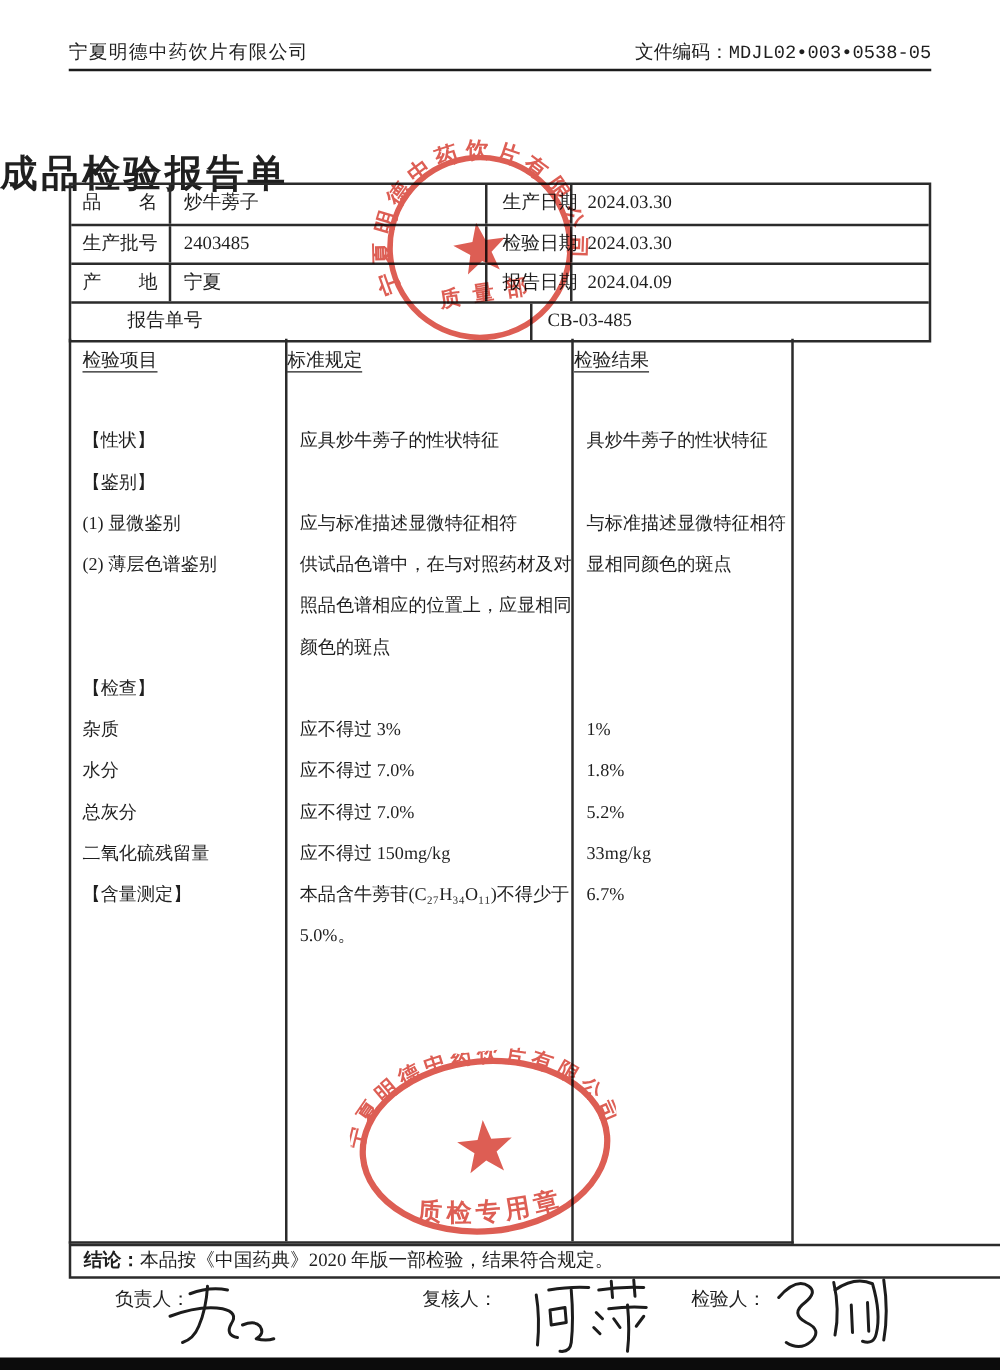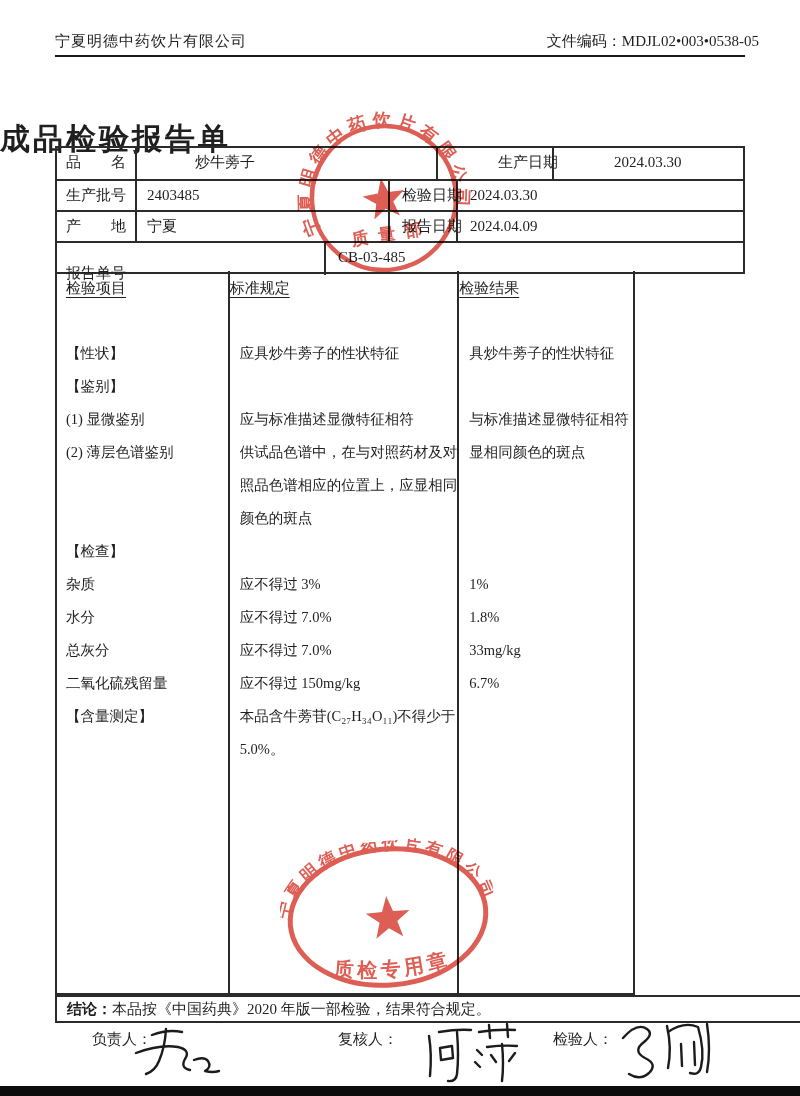--- a/index.html
+++ b/index.html
@@ -1,36 +1,36 @@
 <!DOCTYPE html>
 <html><head>
 <meta charset="utf-8">
 <style>
   * { margin:0; padding:0; box-sizing:border-box; }
   html,body { width:800px; height:1096px; background:#ffffff; overflow:hidden; }
   body { position:relative; font-family:"Liberation Serif","DejaVu Serif",serif; color:#1f1f1f; }
 
   
   .hdr-company { position:absolute; left:55px; top:32px; font-size:15px; letter-spacing:1px; }
-  .hdr-code    { position:absolute; right:41px; top:32px; font-size:15px; }
+  .hdr-code    { position:absolute; right:55px; top:32px; font-size:15px;font-family:Liberation Mono, monospace; }
   .hdr-rule    { position:absolute; left:55px; top:55px; width:690px; height:2px; background:#1b1b1b; }
 
   .doc-title { position:absolute; left:0; top:86px; width:800px; 
                font-size:30px; font-weight:bold; letter-spacing:3px;margin-top:33px; }
 
   
   .info-table { position:absolute; left:55px; top:146px; width:690px; border:2px solid #2b2b2b; background:transparent; }
   .info-row { display:flex; height:31px; border-top:2px solid #2b2b2b; }
-  .info-row:first-child { border-top:none;gap:48px; }
+  .info-row:first-child { border-top:none; }
   .info-cell { font-size:15px; line-height:29px; white-space:nowrap; }
   .lab1 { width:80px;  padding:0 9px;  border-right:2px solid #2b2b2b; text-align:justify; text-align-last:justify; }
   .val1 { width:253px; padding:0 10px; border-right:2px solid #2b2b2b; }
   .lab2 { width:68px;  padding:0 12px;  border-right:2px solid #2b2b2b; }
   .val2 { flex:1; padding:0 12px; }
-  .labwide { width:269px; padding:16px 9px; border-right:2px solid #2b2b2b; }
+  .labwide { width:333px; padding:0 9px; border-right:2px solid #2b2b2b;margin-left:36px; }
 
   
   .main-table { position:absolute; left:55px; top:271px; width:580px; height:724px;
                 border:2px solid #2b2b2b; border-top:none; display:flex; }
   .mcol { height:100%; padding-top:8px; }
   .mcol-1 { width:228px; border-right:2px solid #2b2b2b; }
   .mcol-2 { width:230px; border-right:2px solid #2b2b2b; }
   .mcol-3 { width:230px; }
   .mhead { font-size:15px; height:22px; text-decoration:underline; text-underline-offset:4px; }
   .mhead.left { padding-left:9px; }
@@ -133,20 +133,21 @@
     <div class="mlines">
       <div class="mline">具炒牛蒡子的性状特征</div>
       <div class="mline"></div>
       <div class="mline">与标准描述显微特征相符</div>
       <div class="mline">显相同颜色的斑点</div>
       <div class="mline"></div>
       <div class="mline"></div>
       <div class="mline"></div>
       <div class="mline">1%</div>
       <div class="mline">1.8%</div>
+      <div class="mline">5.2%</div>
       <div class="mline">33mg/kg</div>
       <div class="mline">6.7%</div>
     </div>
   </div>
 </div>
 
 <div class="conclusion"><b>结论：</b><span>本品按《中国药典》2020 年版一部检验，结果符合规定。</span></div>
 
 <div class="sign-label" style="left:57px;margin-left:35px;">负责人：</div>
 <div class="sign-label" style="left:338px;">复核人：</div>

